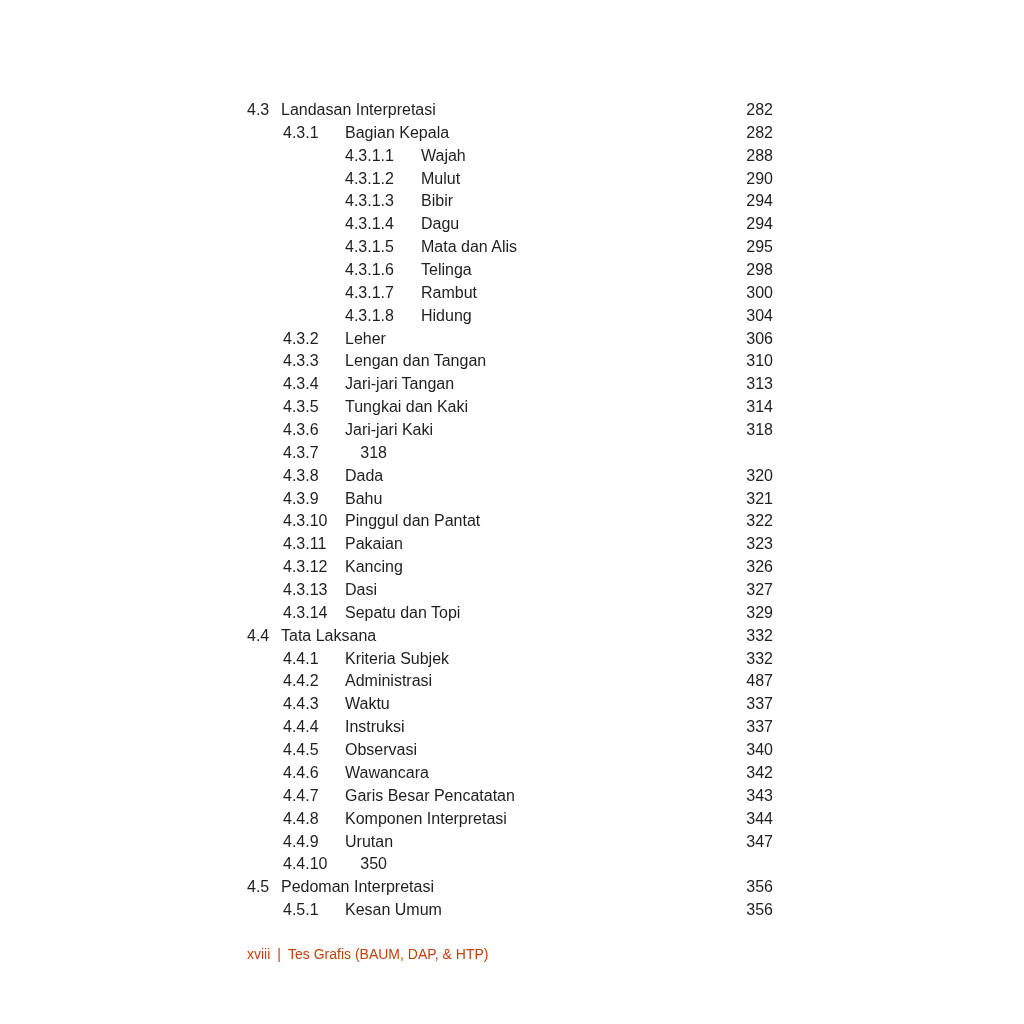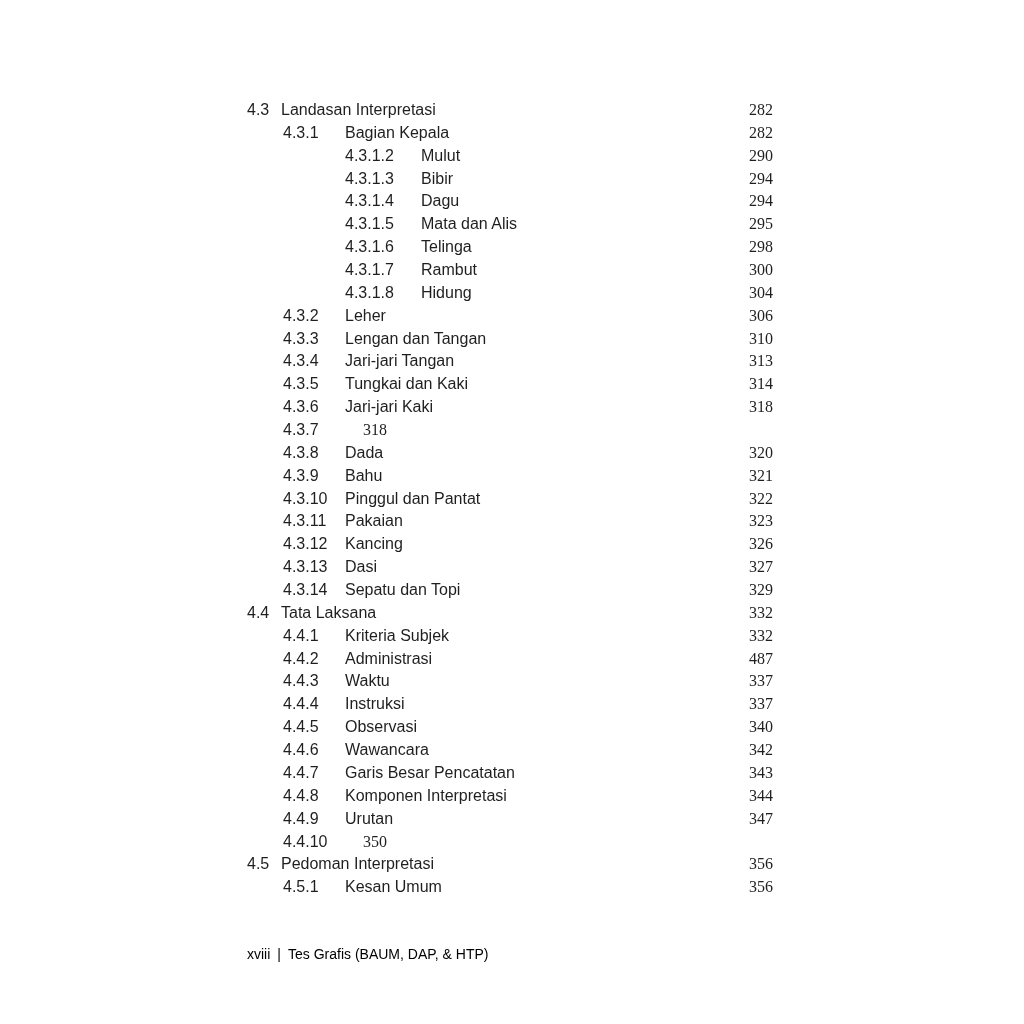--- a/index.html
+++ b/index.html
@@ -26,34 +26,34 @@
   .toc-row {
     display: flex;
     align-items: baseline;
     height: 22.86px;
     line-height: 22.86px;
     font-size: 16px;
     white-space: nowrap;
   }
   .toc-num { flex: 0 0 auto; }
   .toc-title { flex: 1 1 auto; overflow: hidden; }
-  .toc-page { flex: 0 0 42px; text-align: right; font-family: Liberation Serif, serif; }
+  .toc-page { flex: 0 0 42px; text-align: right; }
   .level-1 { padding-left: 0; }
   .level-1 .toc-num { width: 34px; }
   .level-2 { padding-left: 36px; }
   .level-2 .toc-num { width: 62px; }
   .level-3 { padding-left: 98px; }
   .level-3 .toc-num { width: 76px; }
   .footer {
     position: absolute;
     left: 247px;
     top: 944px;
     font-size: 14px;
     line-height: 20px;
-    color: #000000;
+    color: #c2410c;
     white-space: nowrap;
   }
   .footer .sep { padding: 0 7px; }
 </style>
 </head>
 <body>
 
 <div class="page">
 
   <div class="toc">
@@ -61,20 +61,25 @@
         <span class="toc-num">4.3</span>
         <span class="toc-title">Landasan Interpretasi</span>
         <span class="toc-page">282</span>
       </div>
       <div class="toc-row level-2">
         <span class="toc-num">4.3.1</span>
         <span class="toc-title">Bagian Kepala</span>
         <span class="toc-page">282</span>
       </div>
       <div class="toc-row level-3">
+        <span class="toc-num">4.3.1.1</span>
+        <span class="toc-title">Wajah</span>
+        <span class="toc-page">288</span>
+      </div>
+      <div class="toc-row level-3">
         <span class="toc-num">4.3.1.2</span>
         <span class="toc-title">Mulut</span>
         <span class="toc-page">290</span>
       </div>
       <div class="toc-row level-3">
         <span class="toc-num">4.3.1.3</span>
         <span class="toc-title">Bibir</span>
         <span class="toc-page">294</span>
       </div>
       <div class="toc-row level-3">

